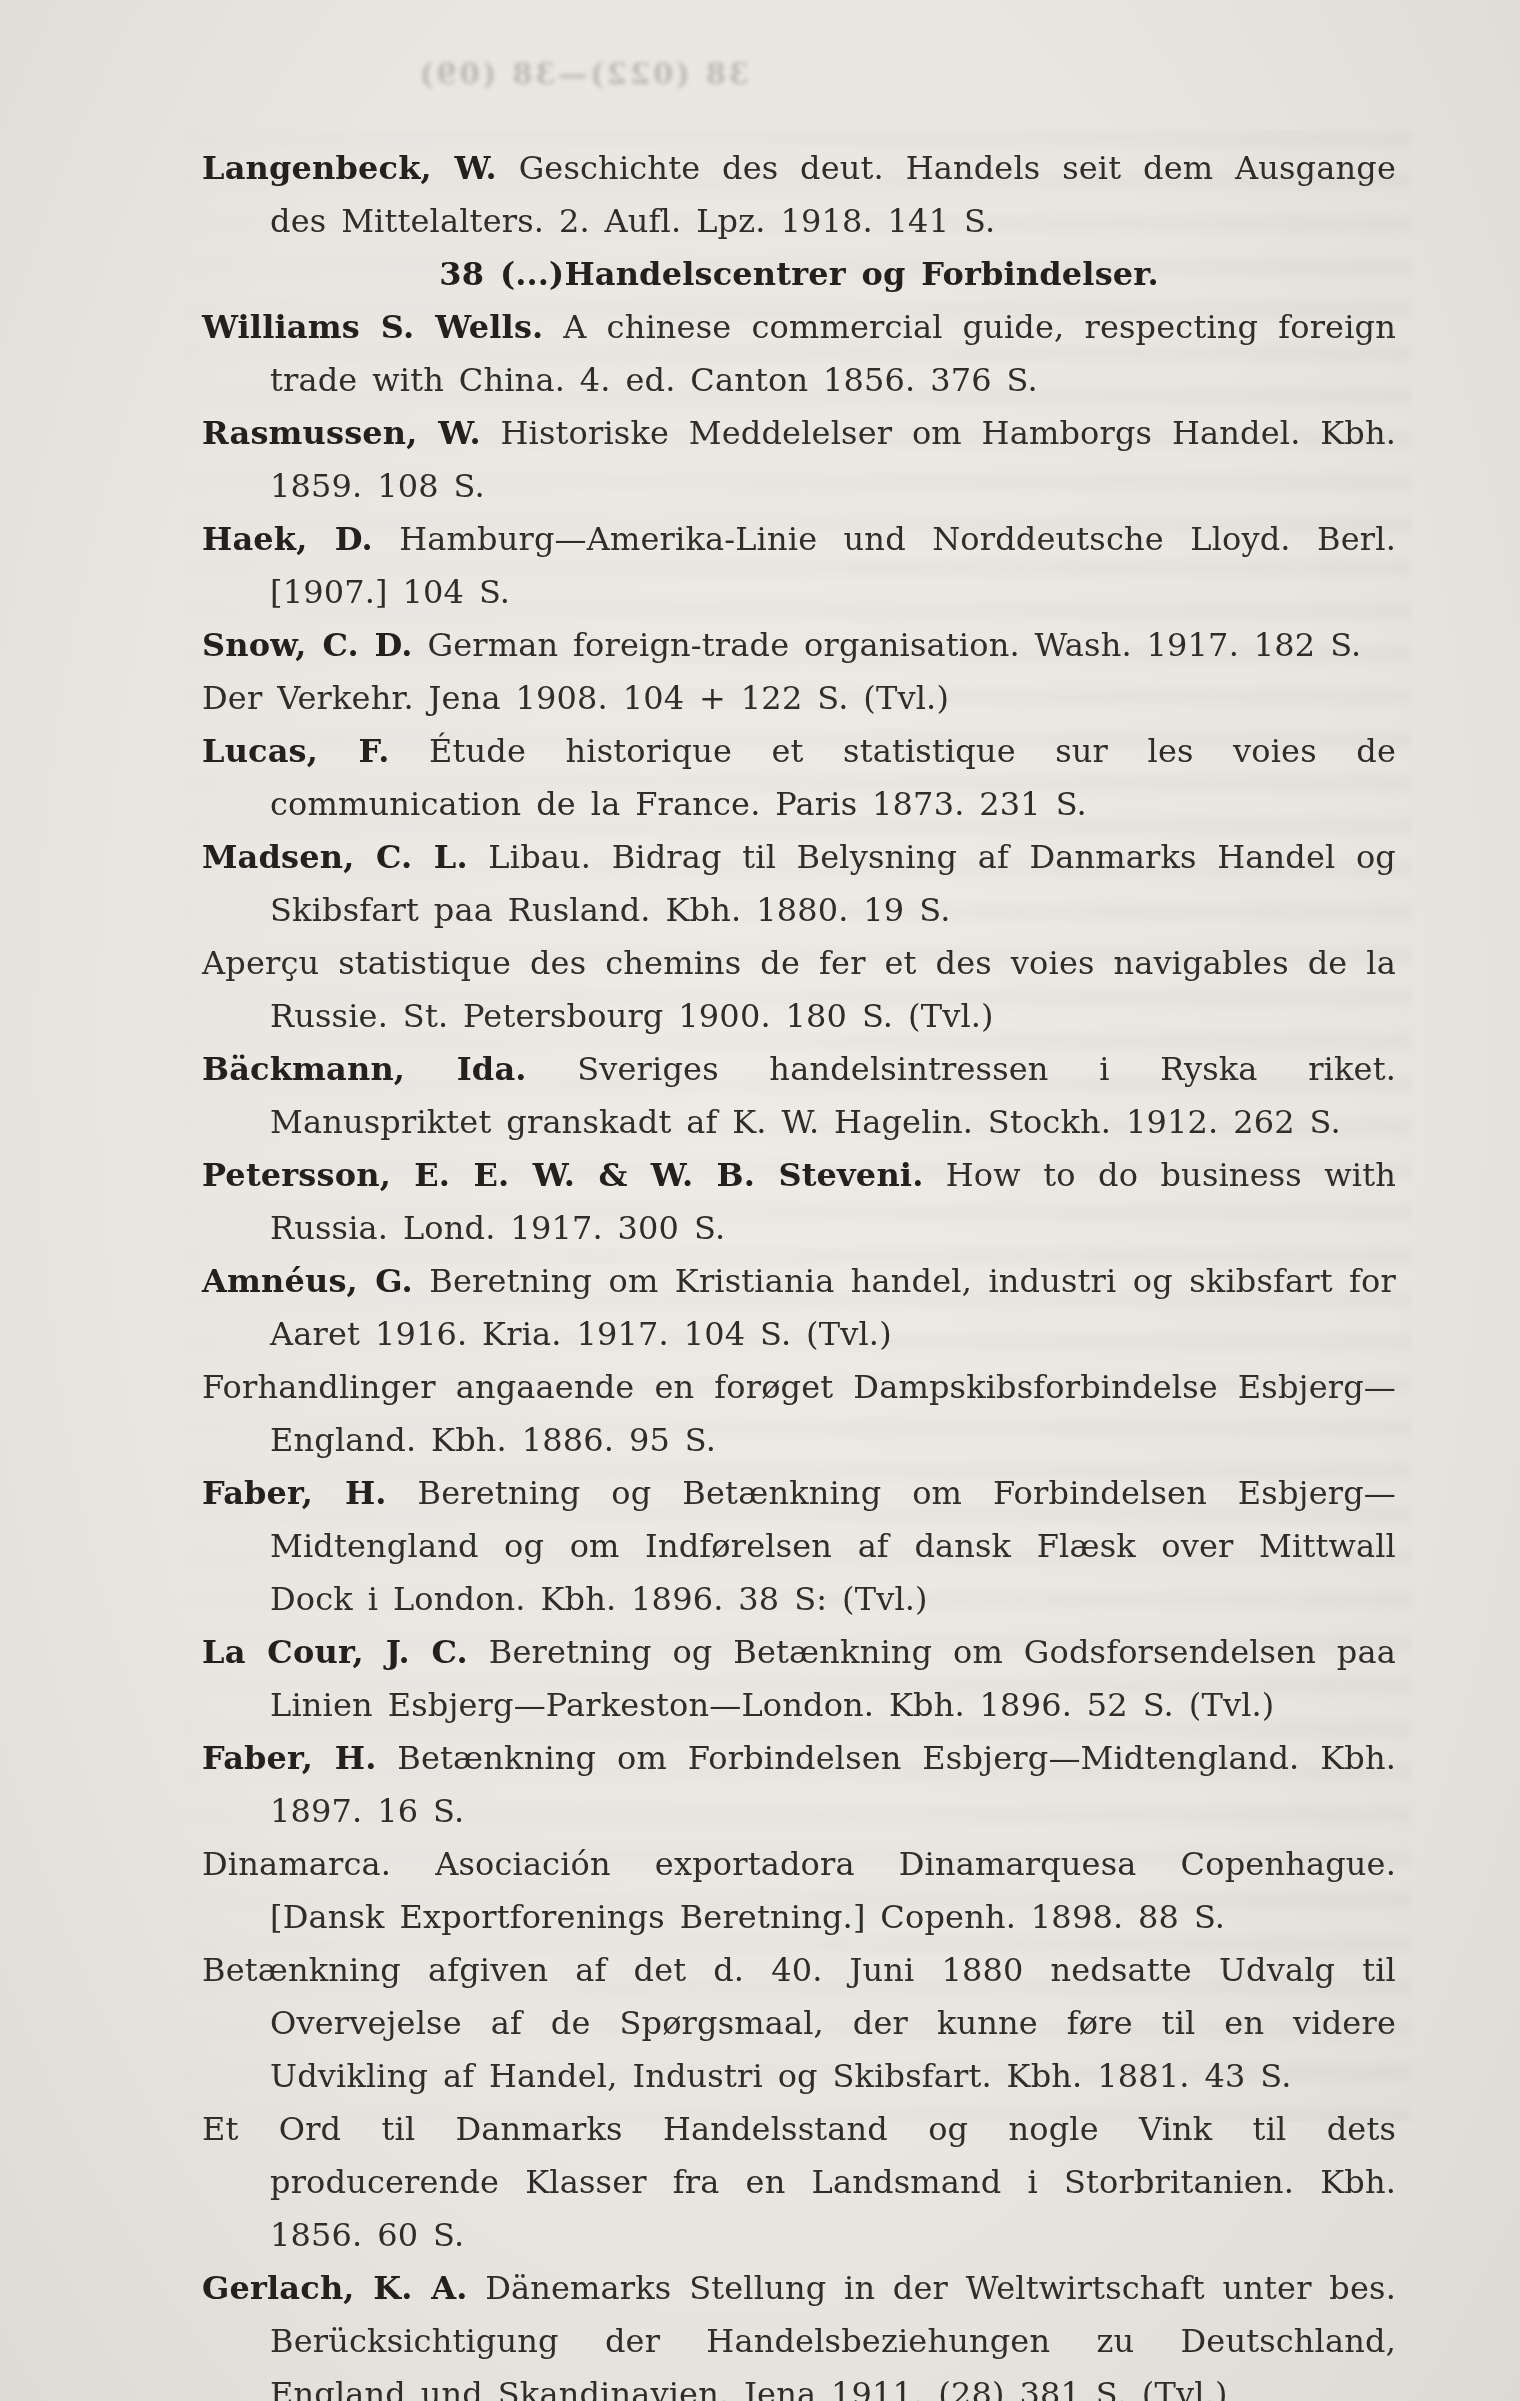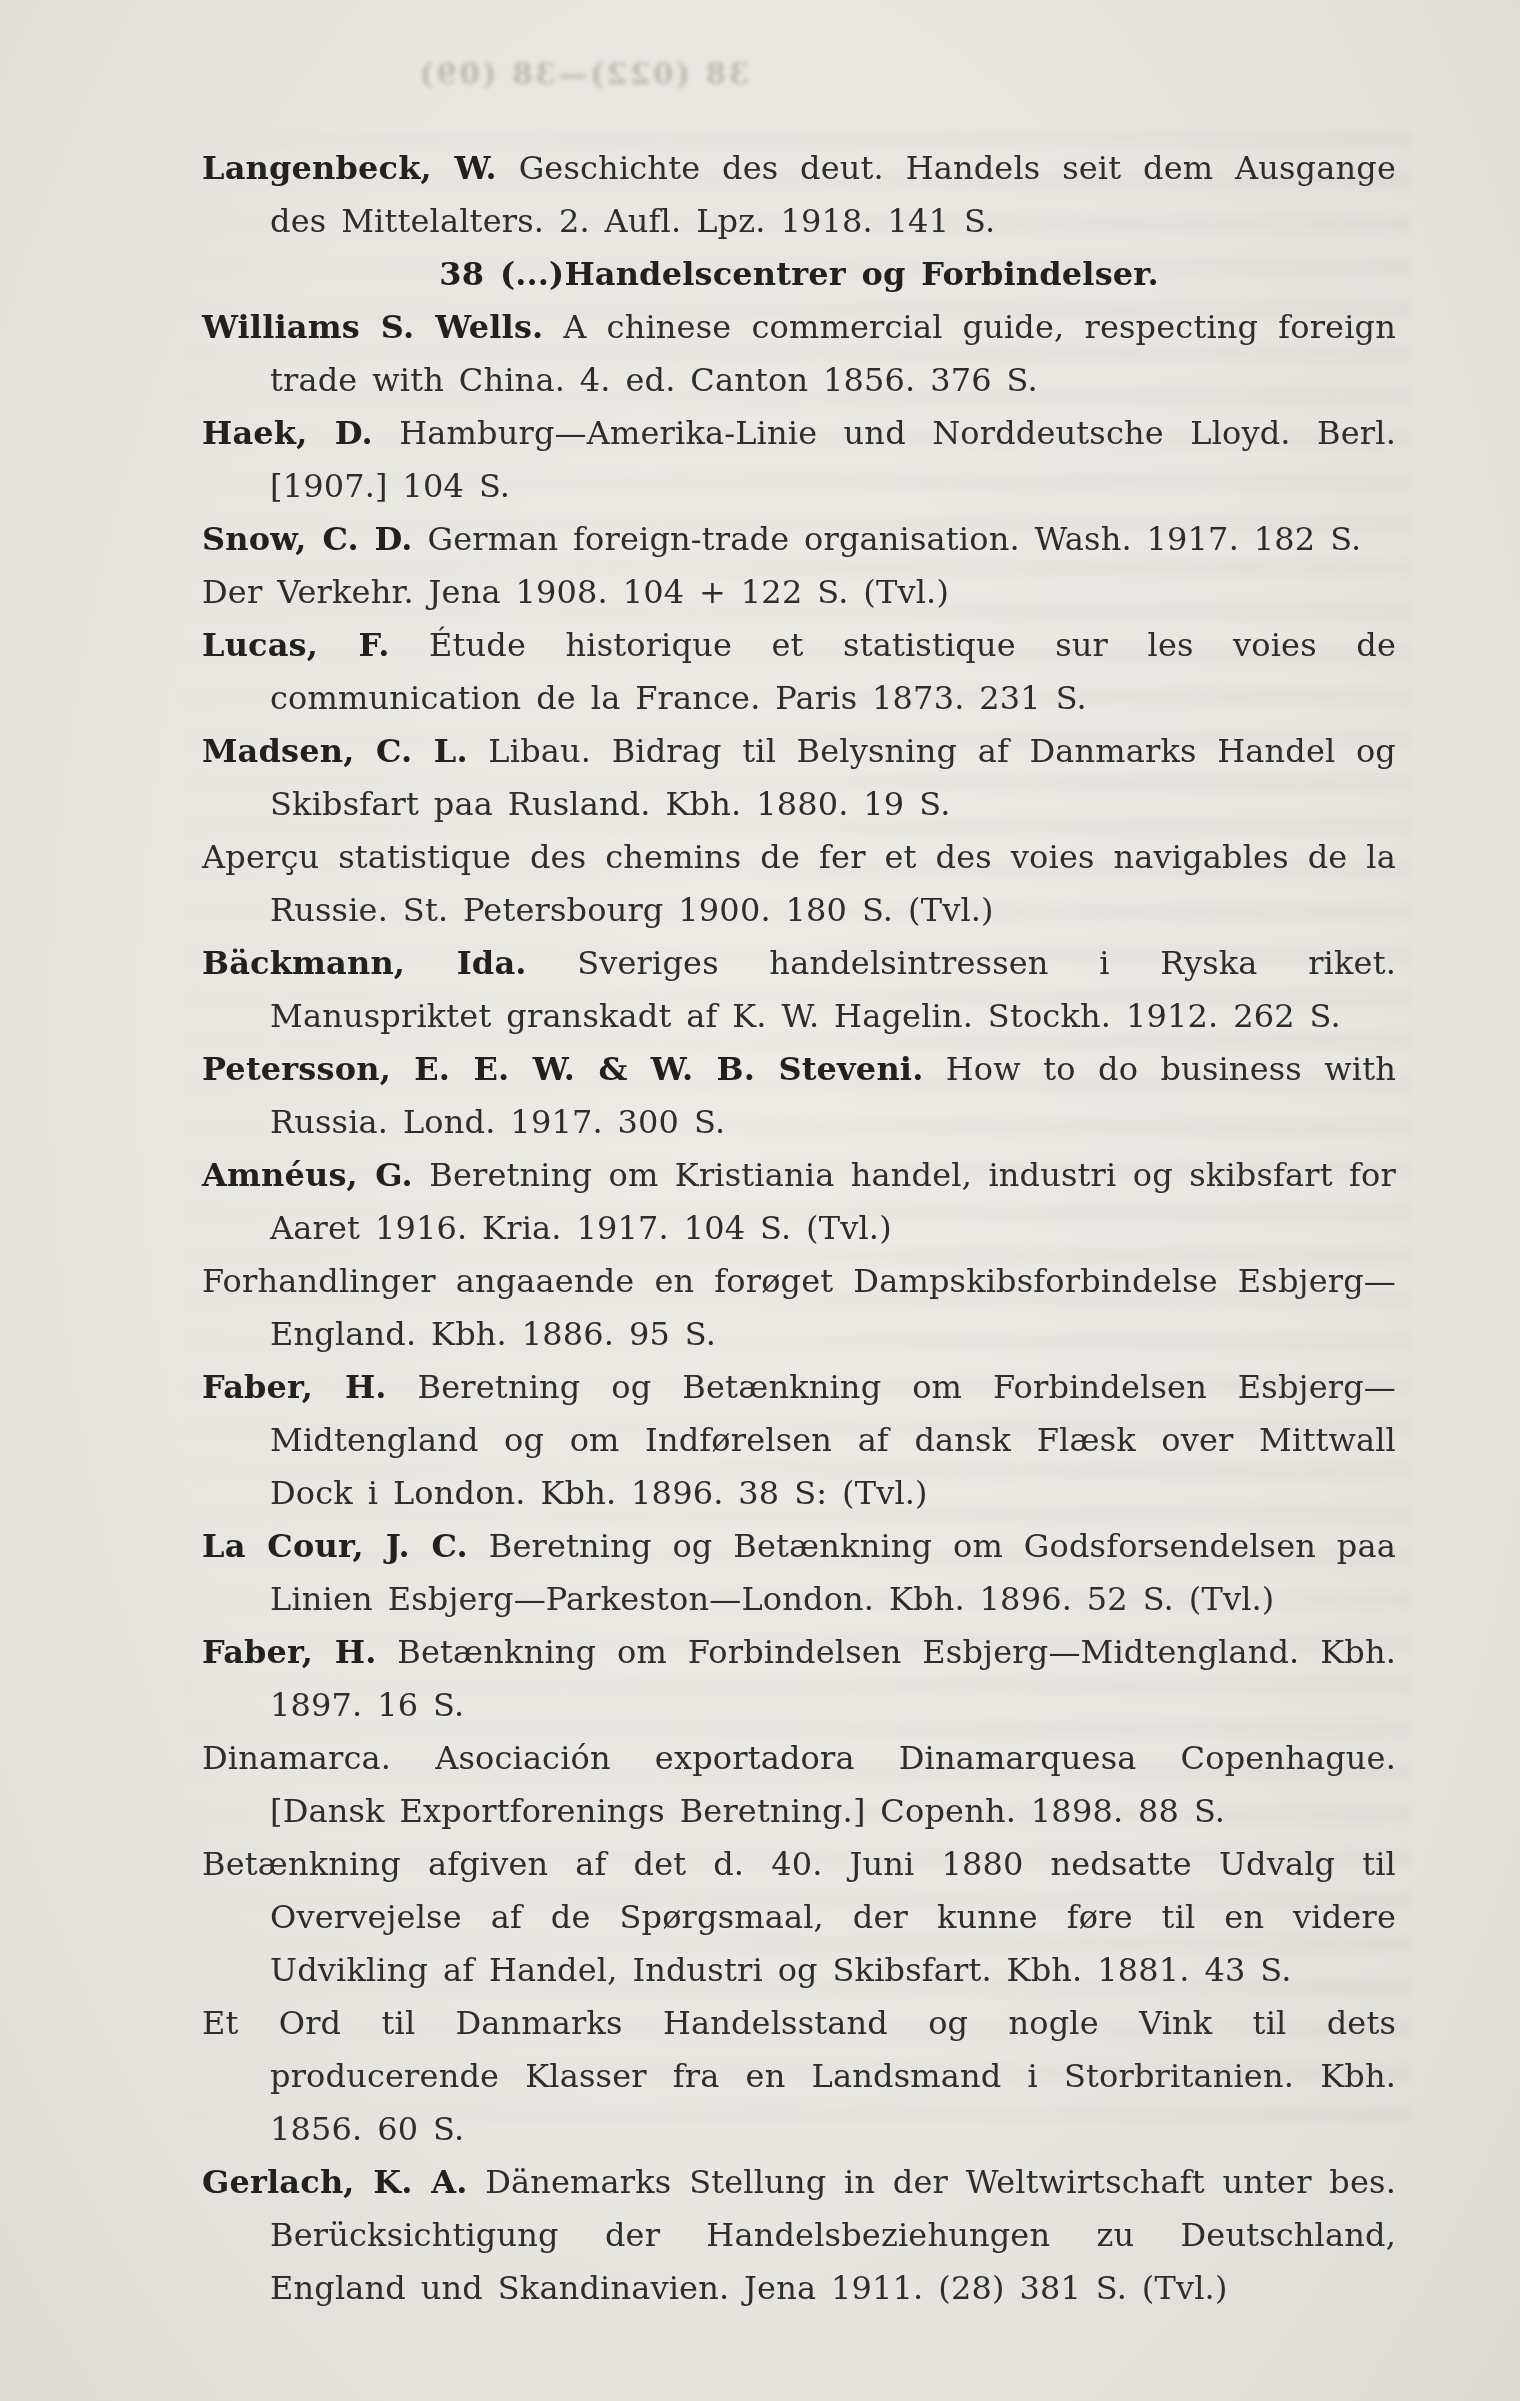--- a/index.html
+++ b/index.html
@@ -93,20 +93,21 @@
 <div class="bleed-header">38 (022)—38 (09)</div>
 
 <div class="text-block">
   <div>
       <p class="entry"><b>Langenbeck, W.</b> Geschichte des deut. Handels seit dem Ausgange des Mittelalters. 2. Aufl. Lpz. 1918. 141 S.</p>
       <p class="entry heading-row">
         <b>38 (...)</b>
         <b>Handelscentrer og Forbindelser.</b>
       </p>
       <p class="entry"><b>Williams S. Wells.</b> A chinese commercial guide, respecting foreign trade with China. 4. ed. Canton 1856. 376 S.</p>
+      <p class="entry"><b>Rasmussen, W.</b> Historiske Meddelelser om Hamborgs Handel. Kbh. 1859. 108 S.</p>
       <p class="entry"><b>Haek, D.</b> Hamburg—Amerika-Linie und Norddeutsche Lloyd. Berl. [1907.] 104 S.</p>
       <p class="entry"><b>Snow, C. D.</b> German foreign-trade organisation. Wash. 1917. 182 S.</p>
       <p class="entry">Der Verkehr. Jena 1908. 104 + 122 S. (Tvl.)</p>
       <p class="entry"><b>Lucas, F.</b> Étude historique et statistique sur les voies de communication de la France. Paris 1873. 231 S.</p>
       <p class="entry"><b>Madsen, C. L.</b> Libau. Bidrag til Belysning af Danmarks Handel og Skibsfart paa Rusland. Kbh. 1880. 19 S.</p>
       <p class="entry">Aperçu statistique des chemins de fer et des voies navigables de la Russie. St. Petersbourg 1900. 180 S. (Tvl.)</p>
       <p class="entry"><b>Bäckmann, Ida.</b> Sveriges handelsintressen i Ryska riket. Manuspriktet granskadt af K. W. Hagelin. Stockh. 1912. 262 S.</p>
       <p class="entry"><b>Petersson, E. E. W. &amp; W. B. Steveni.</b> How to do business with Russia. Lond. 1917. 300 S.</p>
       <p class="entry"><b>Amnéus, G.</b> Beretning om Kristiania handel, industri og skibsfart for Aaret 1916. Kria. 1917. 104 S. (Tvl.)</p>
       <p class="entry">Forhandlinger angaaende en forøget Dampskibsforbindelse Esbjerg—England. Kbh. 1886. 95 S.</p>

